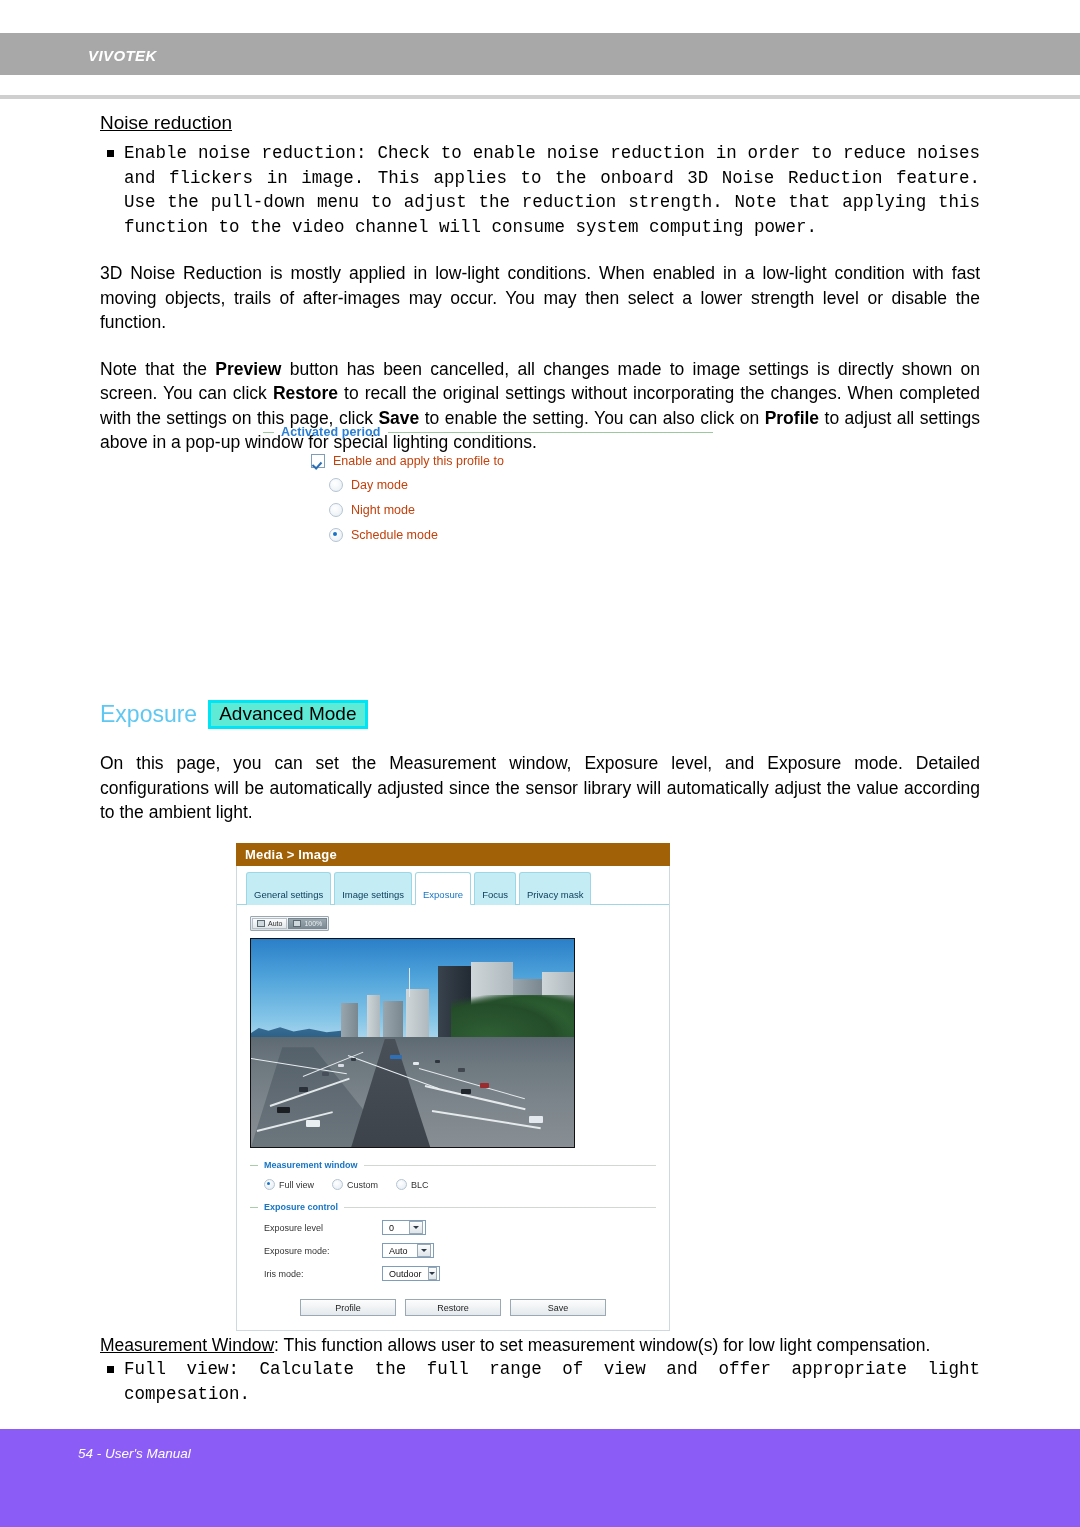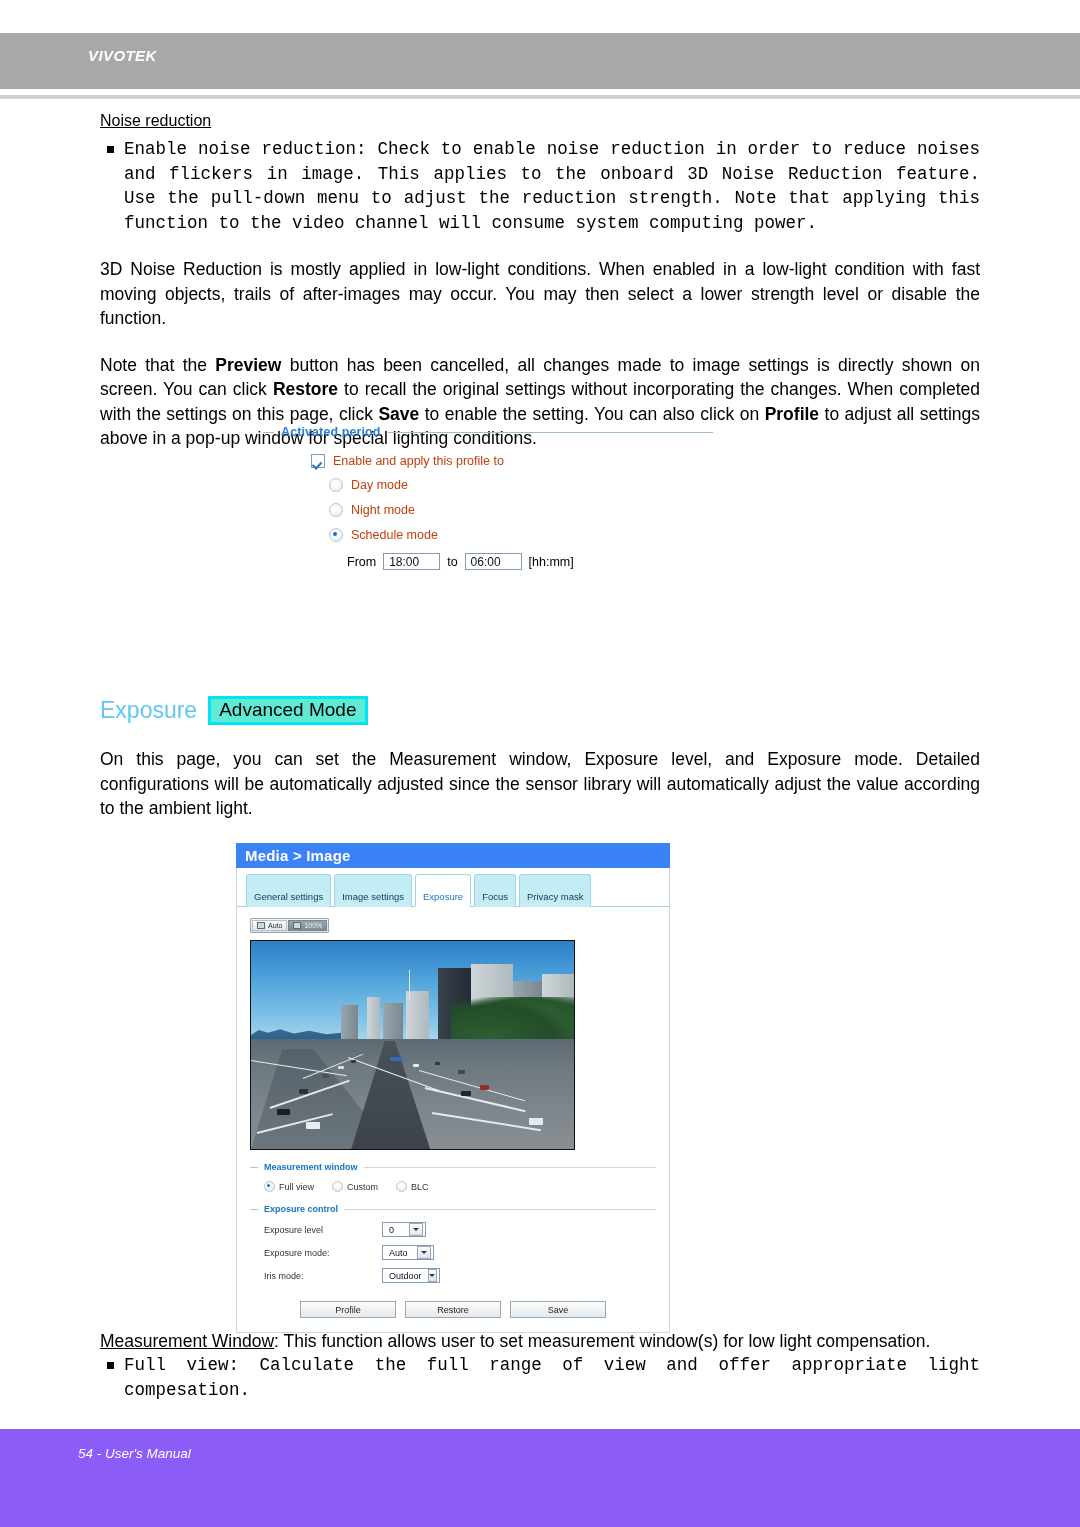--- a/index.html
+++ b/index.html
@@ -7,41 +7,41 @@
     width:1080px;height:1527px;
     background:#ffffff;
     font-family:"Liberation Sans", sans-serif;
     color:#000;
     position:relative;
     overflow:hidden;
   }
 
   
   .page-header{
-    position:absolute;left:0;top:33px;width:1080px;height:56px;
+    position:absolute;left:0;top:33px;width:1080px;height:42px;
     background:#a8a8a8;
   }
   .brand{
     position:absolute;left:88px;top:14px;
     color:#ffffff;font-style:italic;font-weight:bold;
     font-size:15px;letter-spacing:.4px;
   }
   .header-rule{
     position:absolute;left:0;top:95px;width:1080px;height:4px;
     background:#cfcfcf;
   }
 
   
   .content{
     position:absolute;left:0;top:103px;width:1080px;
   }
   .sec{ padding:0 100px 0 100px; }
 
   .subhead{
-    font-size:16px;
+    font-size:19px;
     text-decoration:underline;
     margin:9px 0 7px 0;
     display:inline-block;
   }
   p.body{
     font-size:17.5px;
     line-height:24.5px;
     text-align:justify;
     margin:0 0 0 0;
   }
@@ -119,21 +119,21 @@
     padding:1px 8px 3px 8px;
     line-height:1.05;
   }
 
   
   .cam{
     position:absolute;left:236px;top:843px;width:434px;
     background:#fff;
   }
   .cam-title{
-    background:#3b82f6;color:#fff;font-size:15px;font-weight:bold;
+    background:#a16207;color:#fff;font-size:13px;font-weight:bold;
     padding:4px 16px 4px 9px;letter-spacing:.2px;
   }
   .cam-body{
     border:1px solid #cfd8de;border-top:none;background:#fff;
     padding:0 0 14px 0;position:relative;
   }
   .tabs{display:flex;gap:3px;padding:5px 0 0 9px;}
   .tab{
     background:#c4ecf5;color:#0a3a56;font-size:9.5px;
     padding:16px 7px 4px 7px;border:1px solid #9fd6e6;border-bottom:none;
@@ -316,27 +316,20 @@
     </div>
     <div class="ap-row sub">
       <span class="rad"></span>
       <span>Night mode</span>
     </div>
     <div class="ap-row sub">
       <span class="rad on"></span>
       <span>Schedule mode</span>
     </div>
 
-    <div class="time-row">
-      <span>From</span>
-      <span class="tbox">18:00</span>
-      <span>to</span>
-      <span class="tbox">06:00</span>
-      <span>[hh:mm]</span>
-    </div>
   </div>
 </div>
 
 <div class="cam">
   <div class="cam-title">Media &gt; Image</div>
   <div class="cam-body">
     <div class="tabs">
       <div class="tab">General settings</div>
       <div class="tab">Image settings</div>
       <div class="tab active">Exposure</div>

